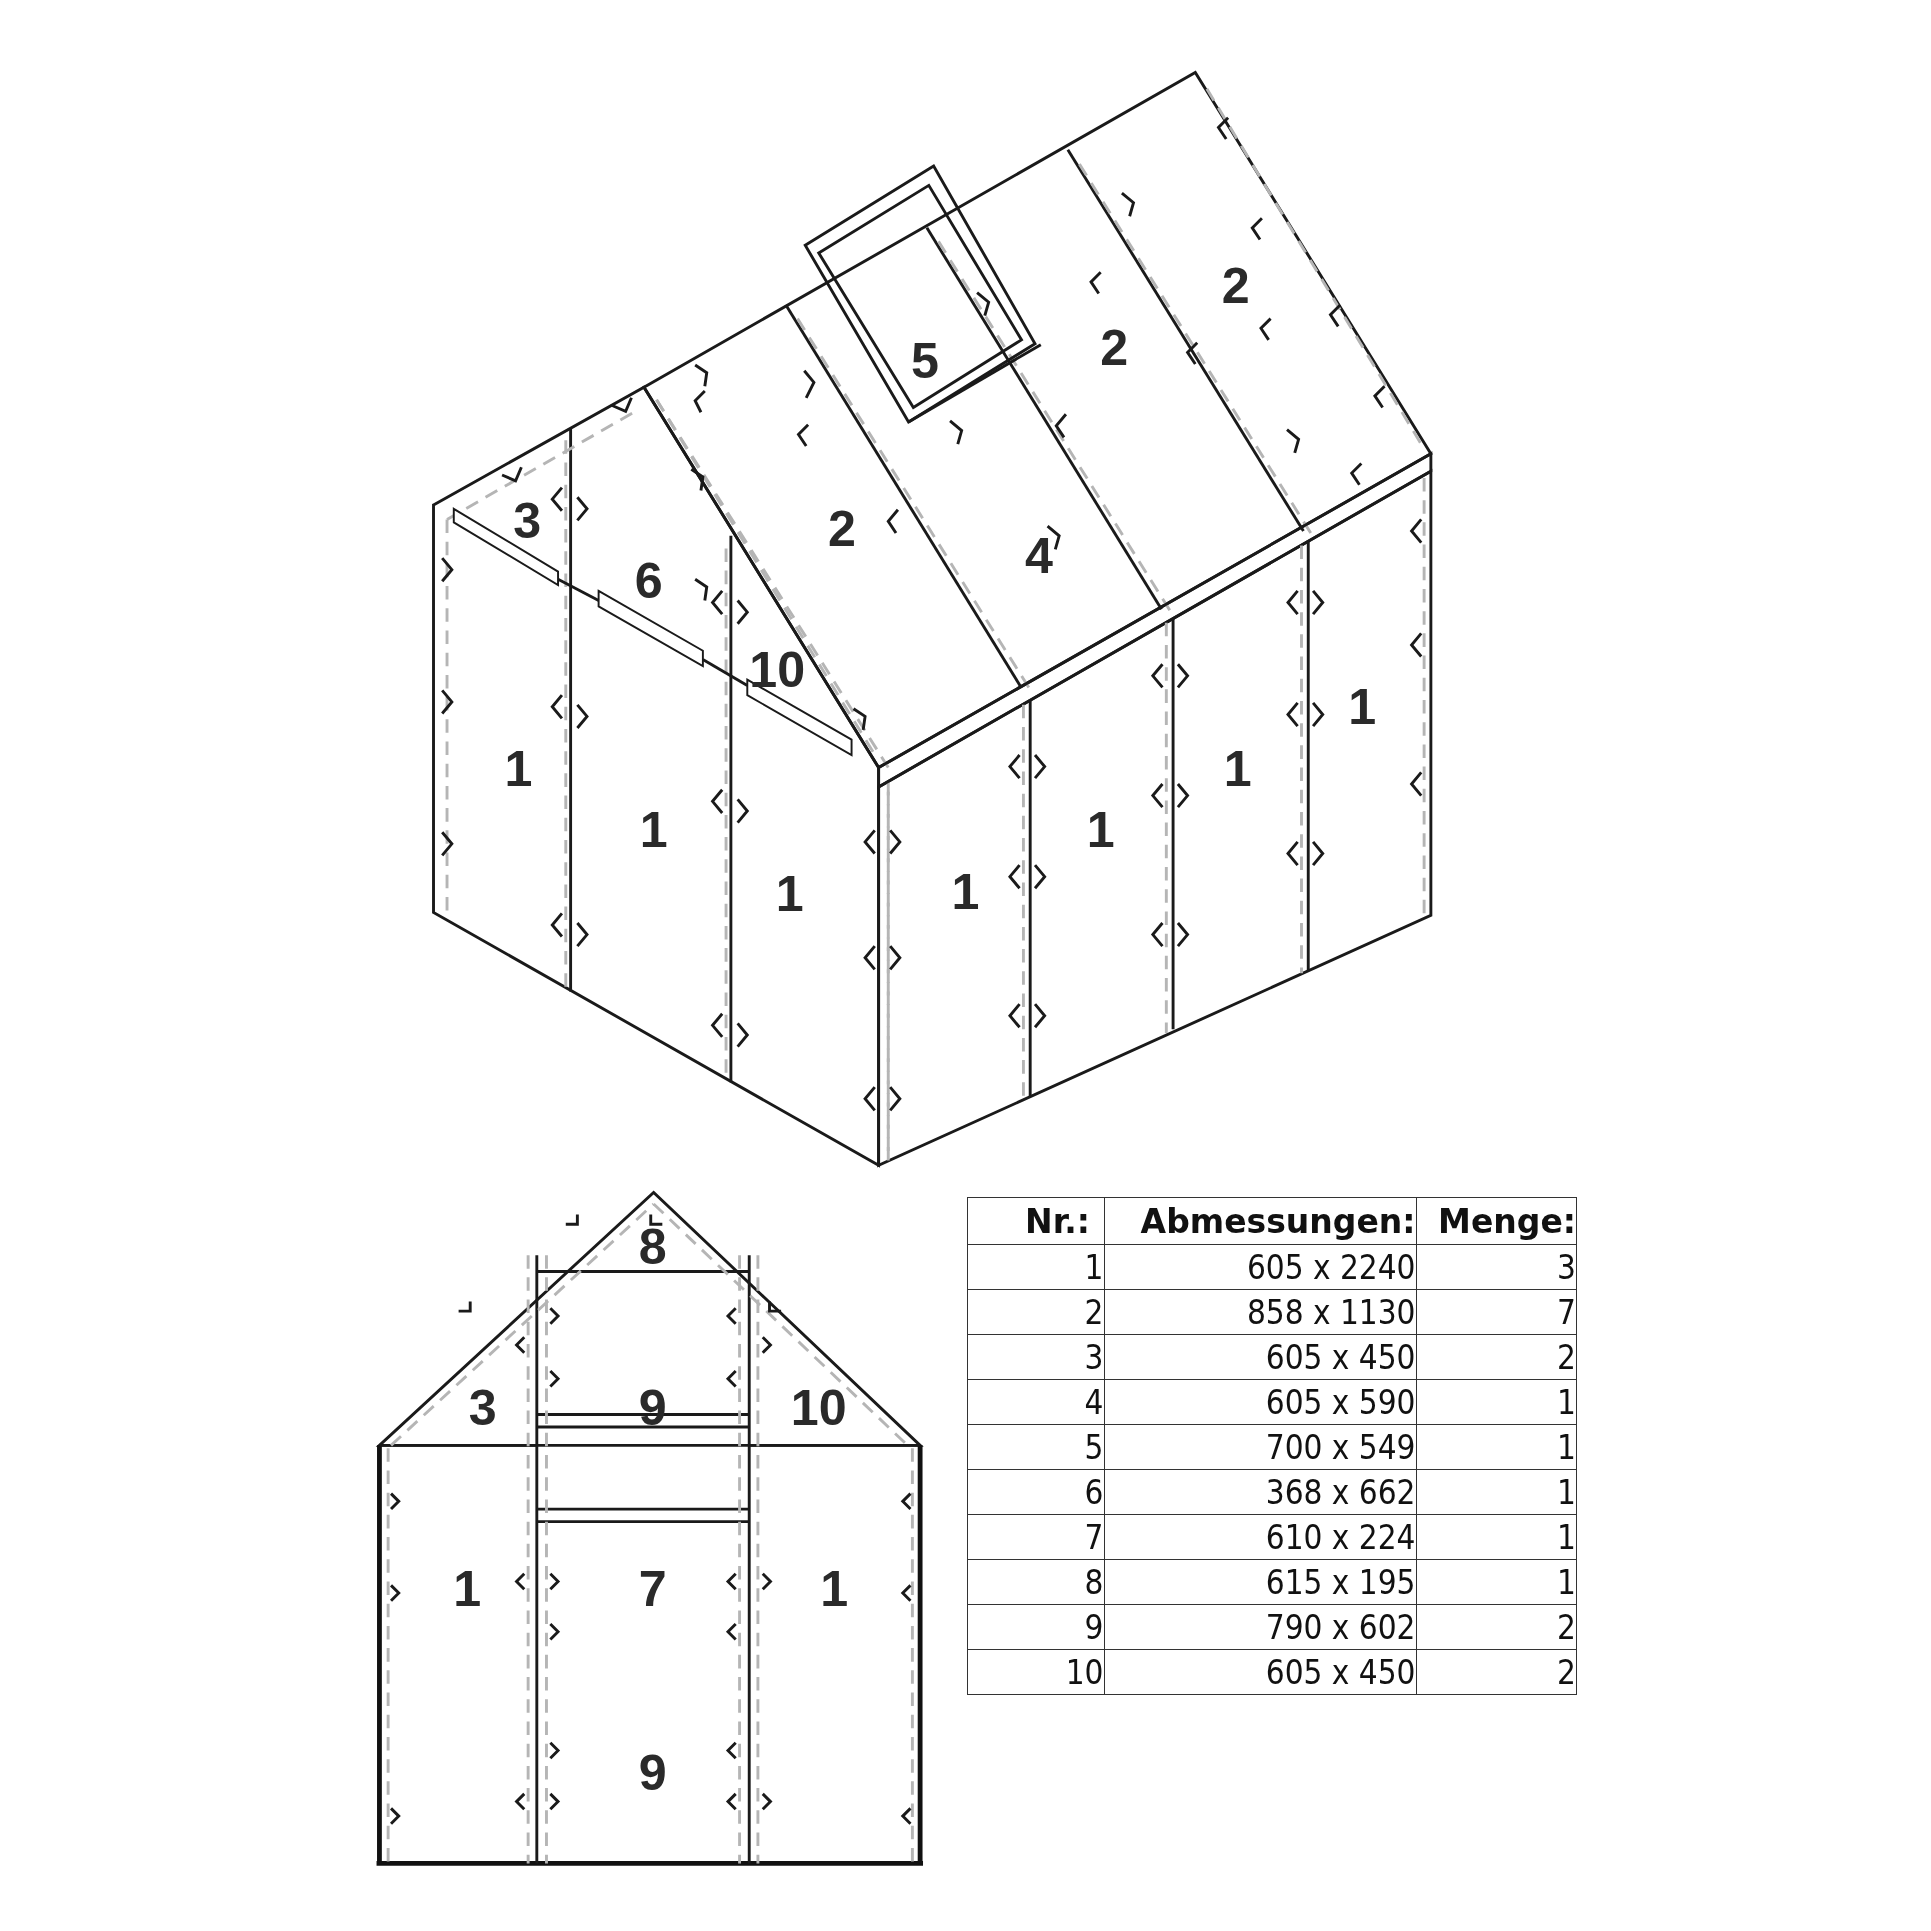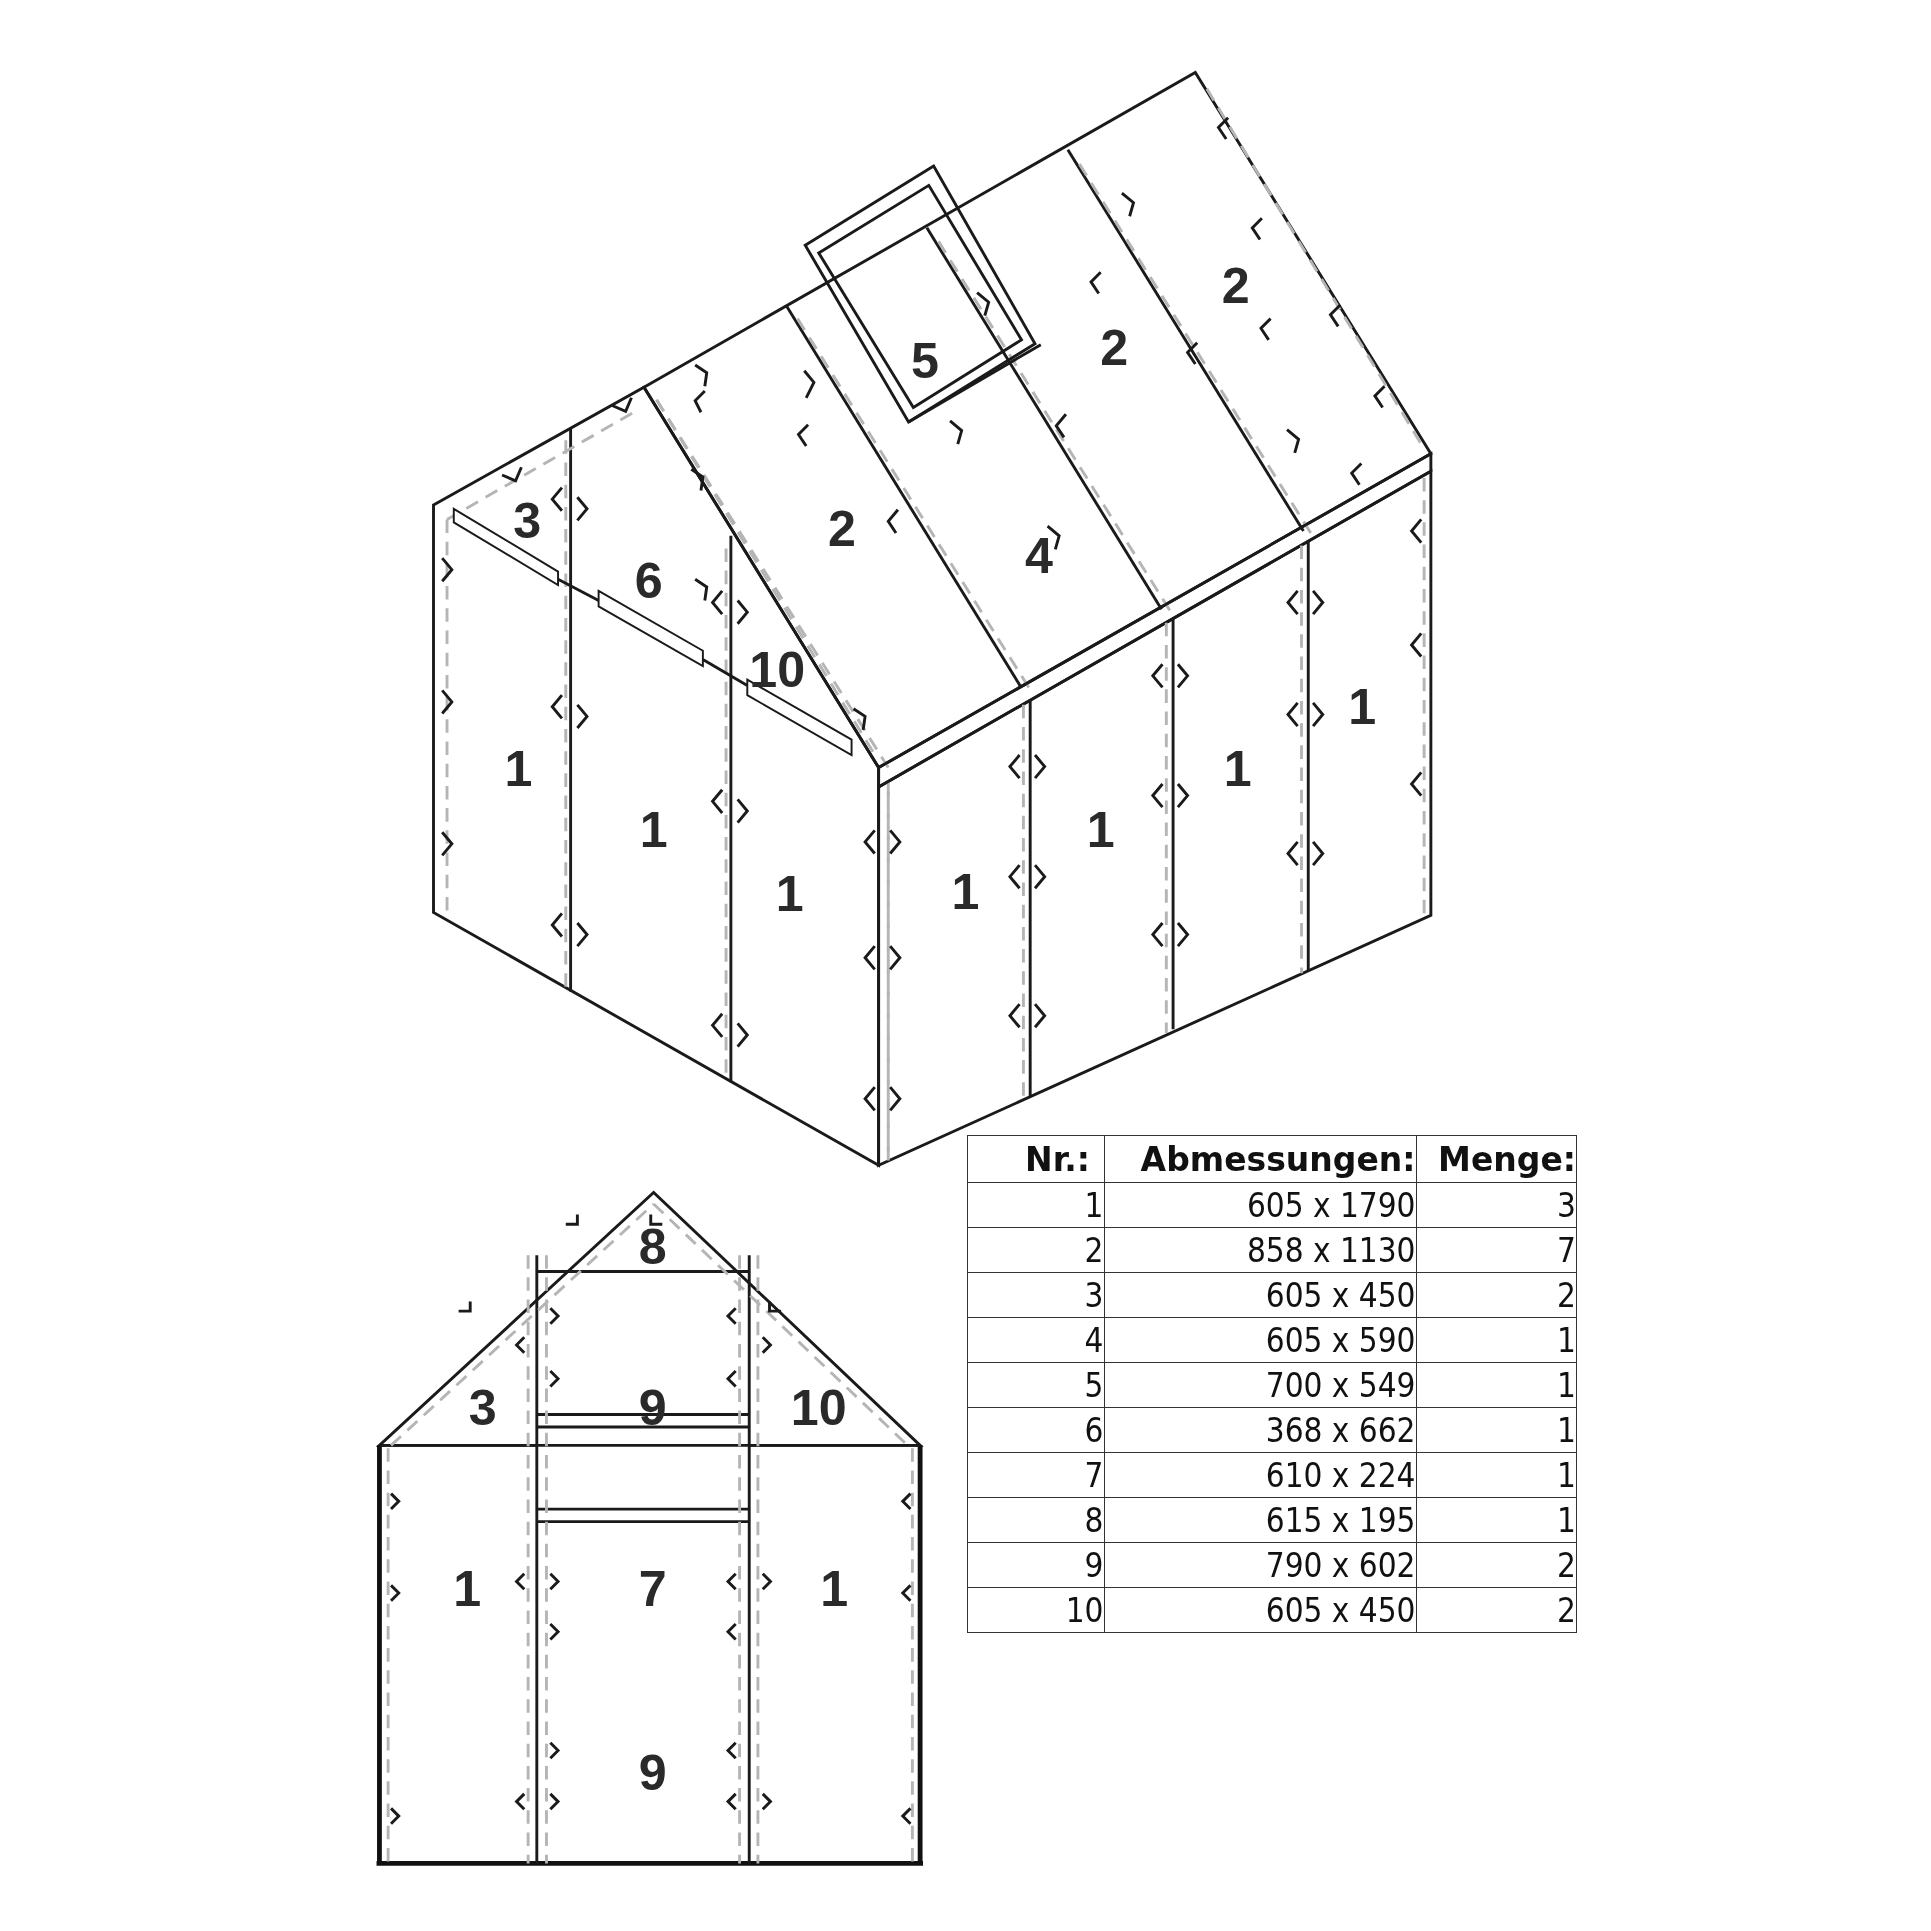--- a/index.html
+++ b/index.html
@@ -5,21 +5,21 @@
   html, body { margin: 0; padding: 0; background: #ffffff; }
   body { width: 1931px; height: 1931px; position: relative; overflow: hidden; font-family: "Liberation Sans", sans-serif; }
   svg.diagram { position: absolute; left: 0; top: 0; width: 1931px; height: 1931px; }
   .edge { stroke: #1a1a1a; stroke-width: 3; fill: none; stroke-linejoin: miter; }
   .edge-thick { stroke: #111; stroke-width: 5; fill: none; }
   .dash { stroke: #b5b5b5; stroke-width: 3; stroke-dasharray: 14 9; fill: none; }
   .clip { stroke: #1a1a1a; stroke-width: 3; fill: none; }
   .lbl { font-family: "Liberation Sans", sans-serif; font-weight: bold; font-size: 52px; fill: #2a2a2a; text-anchor: middle; dominant-baseline: middle; }
   .strip { fill: #fff; stroke: #1a1a1a; stroke-width: 2; }
 
-  table.parts { position: absolute; left: 967px; top: 1135px; width: 610px; border-collapse: collapse; }
+  table.parts { position: absolute; left: 967px; top: 1197px; width: 610px; border-collapse: collapse; }
   table.parts th, table.parts td { border: 1.9px solid #333; text-align: right; padding: 0; height: 44px; color: #111; }
   table.parts th { font-family: "DejaVu Sans", sans-serif; font-weight: bold; font-size: 33px; height: 46px; }
   table.parts td { font-family: "DejaVu Sans", sans-serif; font-size: 33px; font-stretch: condensed; }
   table.parts th:first-child, table.parts td:first-child { width: 122px; }
   table.parts th:nth-child(2), table.parts td:nth-child(2) { width: 311px; }
   table.parts th:first-child { text-align: right; padding-right: 13.5px; }
 </style>
 </head>
 <body>
 
@@ -232,21 +232,21 @@
   <thead>
     <tr>
       <th>Nr.:</th>
       <th>Abmessungen:</th>
       <th>Menge:</th>
     </tr>
   </thead>
   <tbody>
     <tr>
         <td>1</td>
-        <td>605 x 1790</td>
+        <td>605 x 2240</td>
         <td>3</td>
       </tr>
     <tr>
         <td>2</td>
         <td>858 x 1130</td>
         <td>7</td>
       </tr>
     <tr>
         <td>3</td>
         <td>605 x 450</td>

